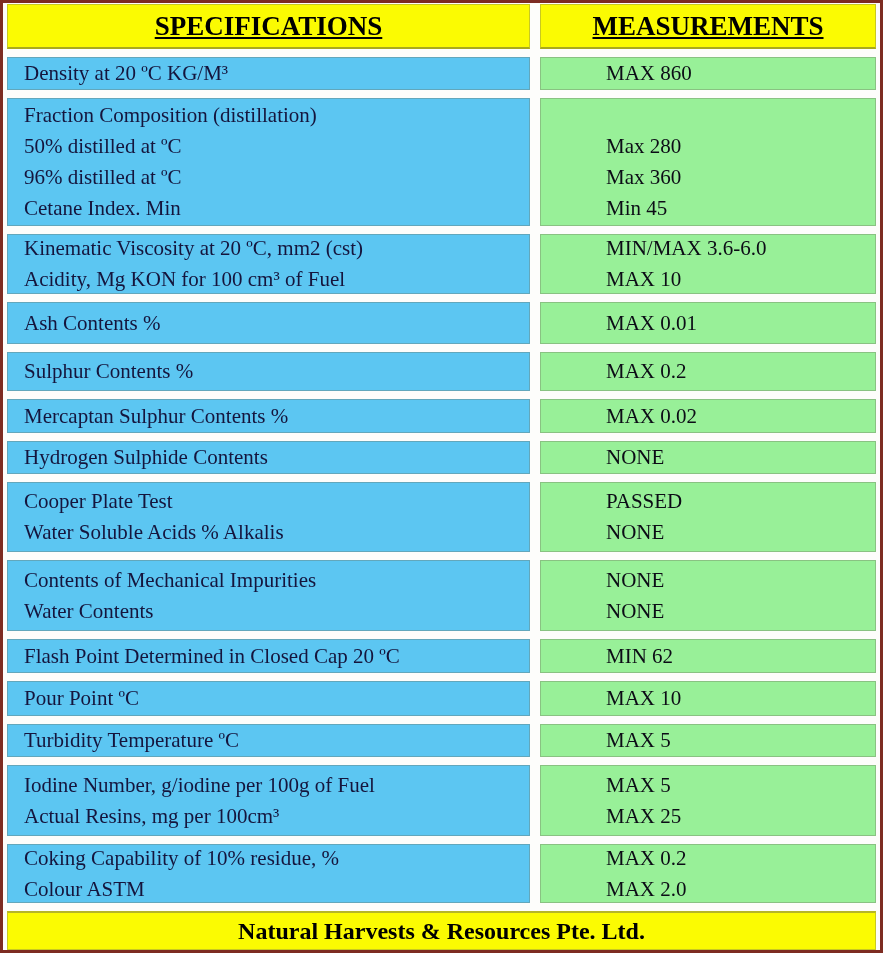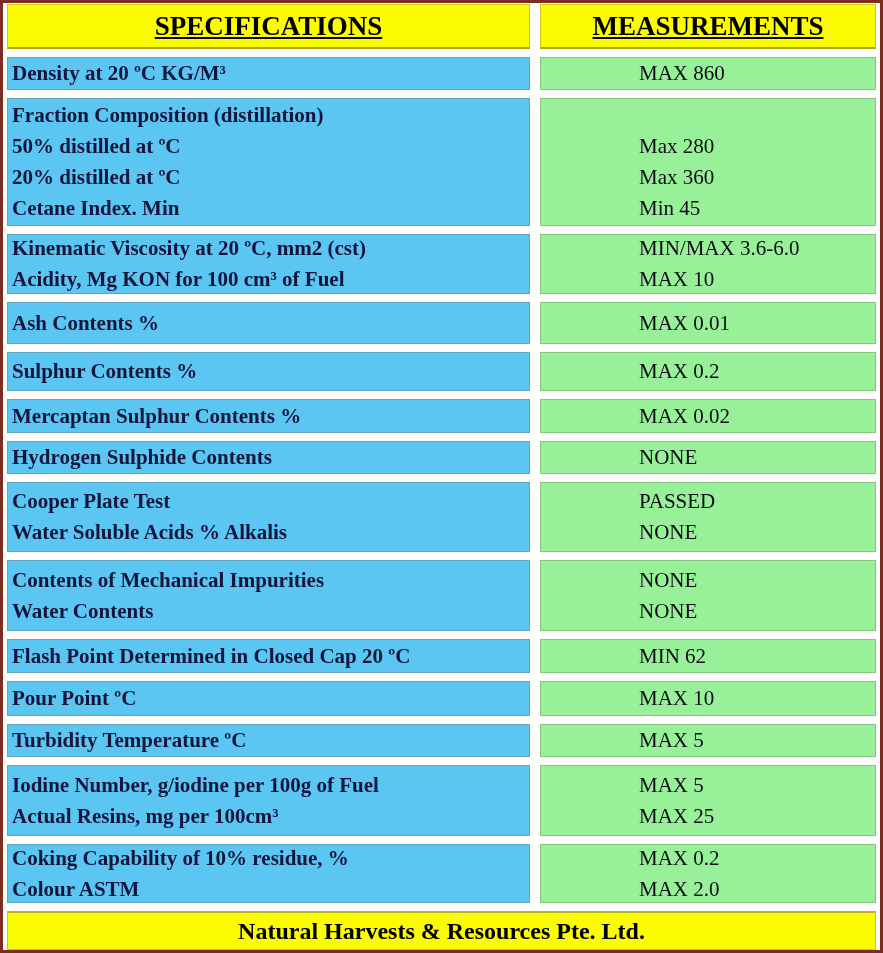--- a/index.html
+++ b/index.html
@@ -21,25 +21,25 @@
   }
   .row{display:flex;gap:10px;flex:0 0 auto;}
   .cell{
     box-sizing:border-box;
     border:1px solid rgba(110,110,90,0.35);
     display:flex;align-items:center;
     white-space:pre-line;
   }
   .spec-cell{
     width:523px;background:var(--spec-bg);color:var(--spec-text);
-    padding-left:4px;font-size:21px;line-height:31px;font-weight:bold;
+    padding-left:16px;font-size:21px;line-height:31px;
   }
   .value-cell{
     width:336px;background:var(--value-bg);color:var(--value-text);
-    padding-left:98px;font-size:21px;line-height:31px;
+    padding-left:65px;font-size:21px;line-height:31px;
   }
   .header-cell{
     background:var(--header-bg);color:#000;
     font-weight:bold;font-size:27px;
     justify-content:center;text-align:center;
     height:45px;border-bottom:2px solid #a9a91c;text-decoration:underline;
   }
   .header-cell.left{width:523px;}
   .header-cell.right{width:336px;}
   .footer-cell{
@@ -61,21 +61,21 @@
   </div>
 
   <div class="row" style="height:33px">
     <div class="cell spec-cell">Density at 20 ºC KG/M³</div>
     <div class="cell value-cell">MAX 860</div>
   </div>
 
   <div class="row" style="height:128px">
     <div class="cell spec-cell">Fraction Composition (distillation)
 50% distilled at ºC
-20% distilled at ºC
+96% distilled at ºC
 Cetane Index. Min</div>
     <div class="cell value-cell">&nbsp;
 Max 280
 Max 360
 Min 45</div>
   </div>
 
   <div class="row" style="height:60px">
     <div class="cell spec-cell">Kinematic Viscosity at 20 ºC, mm2 (cst)
 Acidity, Mg KON for 100 cm³ of Fuel</div>

